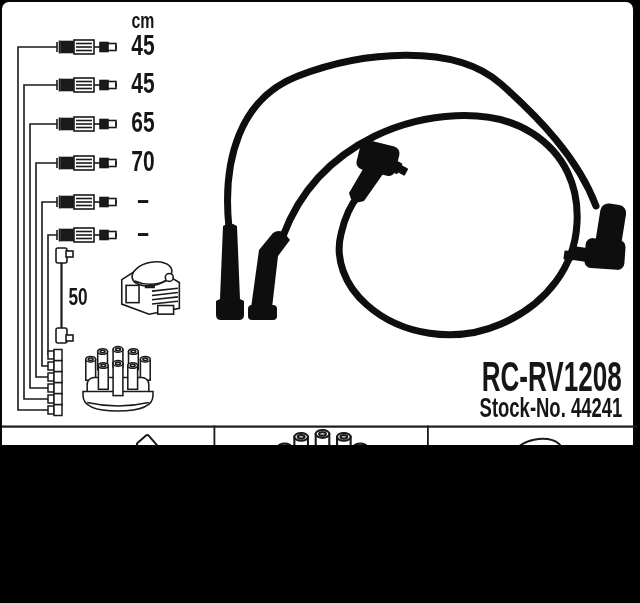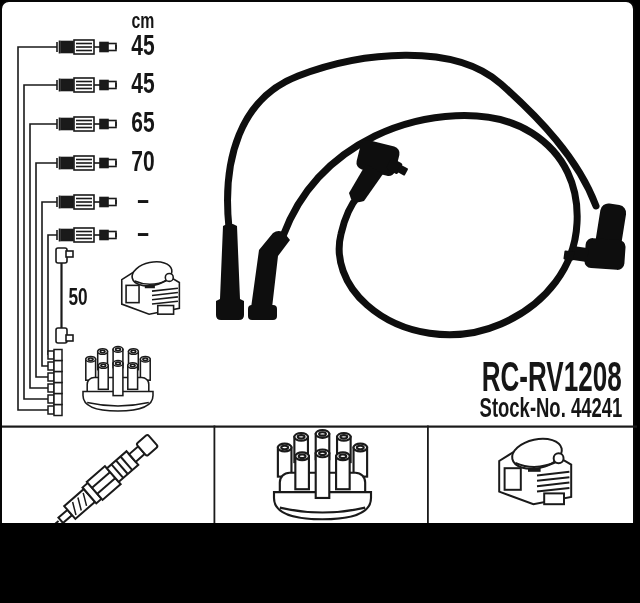--- a/index.html
+++ b/index.html
@@ -1,16 +1,16 @@
 <!DOCTYPE html>
 <html><head>
 <meta charset="utf-8">
 <style>
   html,body{margin:0;padding:0;background:#000;}
-  .stage{position:relative;width:640px;height:523px;background:#000;overflow:hidden;}
+  .stage{position:relative;width:640px;height:445px;background:#000;overflow:hidden;}
   .sheet{position:absolute;left:0;top:0;width:635px;height:598px;background:#fff;
          border:2.5px solid #060606;border-radius:9px;box-sizing:border-box;}
   svg{position:absolute;left:0;top:0;}
   .t{position:absolute;color:#161616;font-family:"Liberation Sans",sans-serif;
      font-weight:bold;line-height:1;white-space:nowrap;}
   .cm{left:119px;top:8px;width:44px;text-align:center;font-size:22px;transform:scaleX(.72);}
   .len{left:119px;width:44px;text-align:center;font-size:30px;transform:scaleX(.70);}
   .fifty{left:56px;top:284px;width:40px;text-align:center;font-size:23px;transform:scaleX(.75);}
   .part{right:11px;top:354px;font-size:42px;transform:scaleX(.62);transform-origin:100% 50%;}
   .stock{right:11px;top:392px;font-size:28px;transform:scaleX(.66);transform-origin:100% 50%;}

